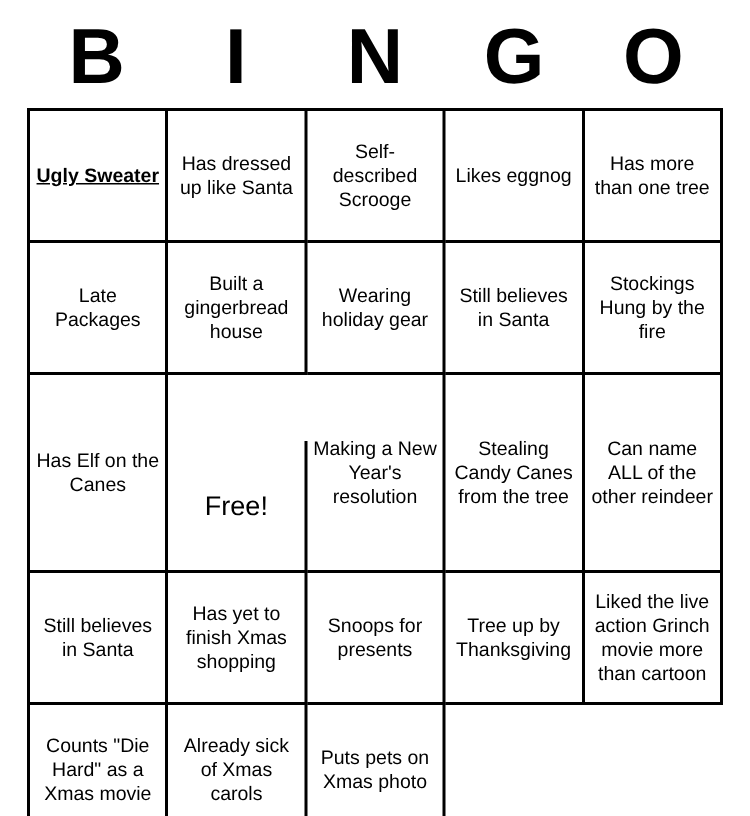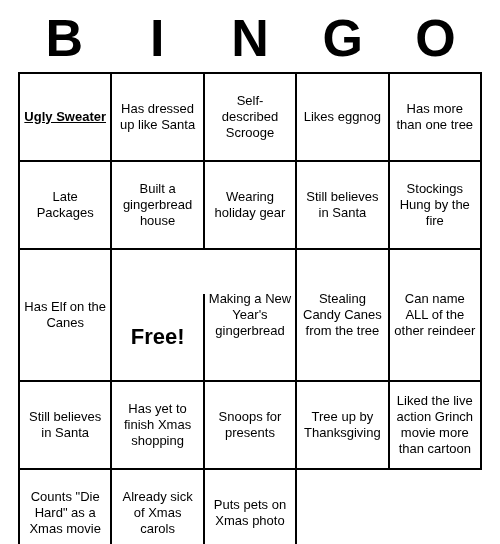--- a/index.html
+++ b/index.html
@@ -42,22 +42,22 @@
       display: flex;
       align-items: center;
       justify-content: center;
       text-align: center;
       padding: 5px 4px;
       font-size: 13px;
       line-height: 1.25;
       font-family: Arial, sans-serif;
     }
     .bingo-cell.free {
-      font-size: 22px;
-      font-weight: bold;
+      font-size: 18px;
+      font-weight: normal;
       margin-top: 44px;
     }
     .bingo-cell.ugly-sweater {
       font-weight: bold;
       text-decoration: underline;
     }
   </style>
 </head>
 <body>
 
@@ -75,21 +75,21 @@
       <div class="bingo-cell">Self-described Scrooge</div>
       <div class="bingo-cell">Likes eggnog</div>
       <div class="bingo-cell">Has more than one tree</div>
       <div class="bingo-cell">Late Packages</div>
       <div class="bingo-cell">Built a gingerbread house</div>
       <div class="bingo-cell">Wearing holiday gear</div>
       <div class="bingo-cell">Still believes in Santa</div>
       <div class="bingo-cell">Stockings Hung by the fire</div>
       <div class="bingo-cell">Has Elf on the Canes</div>
       <div class="bingo-cell free">Free!</div>
-      <div class="bingo-cell">Making a New Year's gingerbread</div>
+      <div class="bingo-cell">Making a New Year's resolution</div>
       <div class="bingo-cell">Stealing Candy Canes from the tree</div>
       <div class="bingo-cell">Can name ALL of the other reindeer</div>
       <div class="bingo-cell">Still believes in Santa</div>
       <div class="bingo-cell">Has yet to finish Xmas shopping</div>
       <div class="bingo-cell">Snoops for presents</div>
       <div class="bingo-cell">Tree up by Thanksgiving</div>
       <div class="bingo-cell">Liked the live action Grinch movie more than cartoon</div>
       <div class="bingo-cell">Counts "Die Hard" as a Xmas movie</div>
       <div class="bingo-cell">Already sick of Xmas carols</div>
       <div class="bingo-cell">Puts pets on Xmas photo</div>

